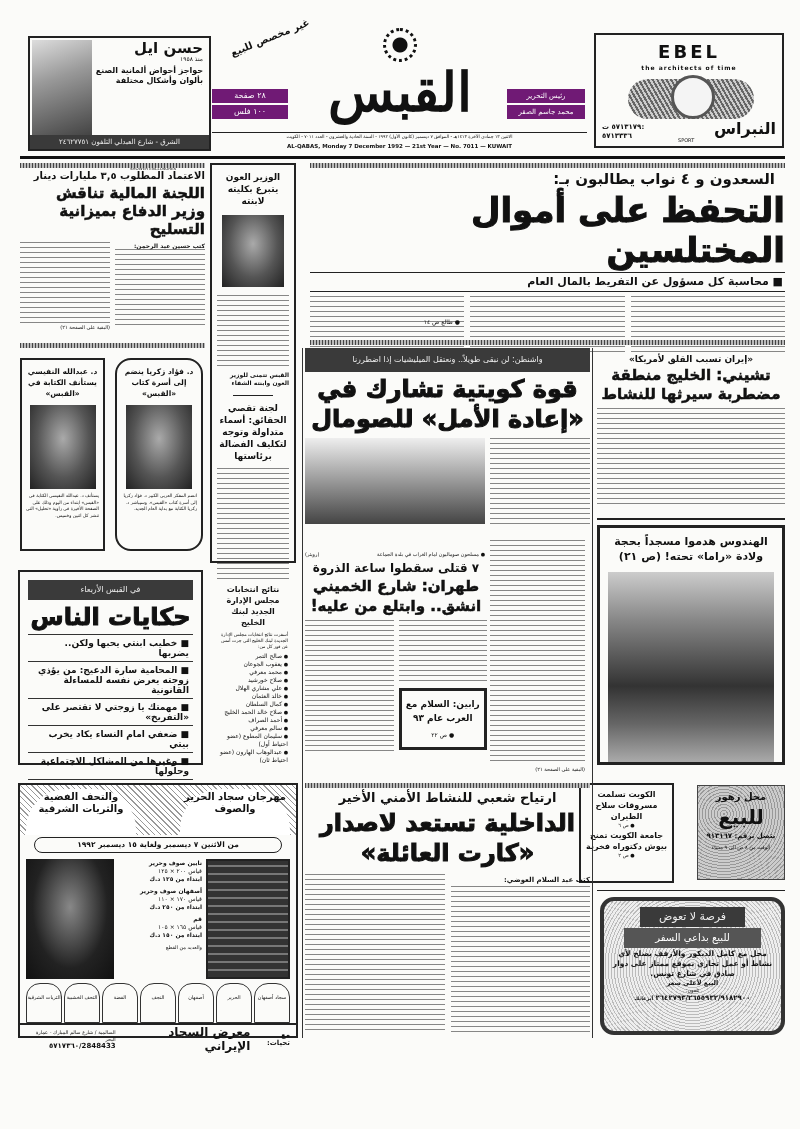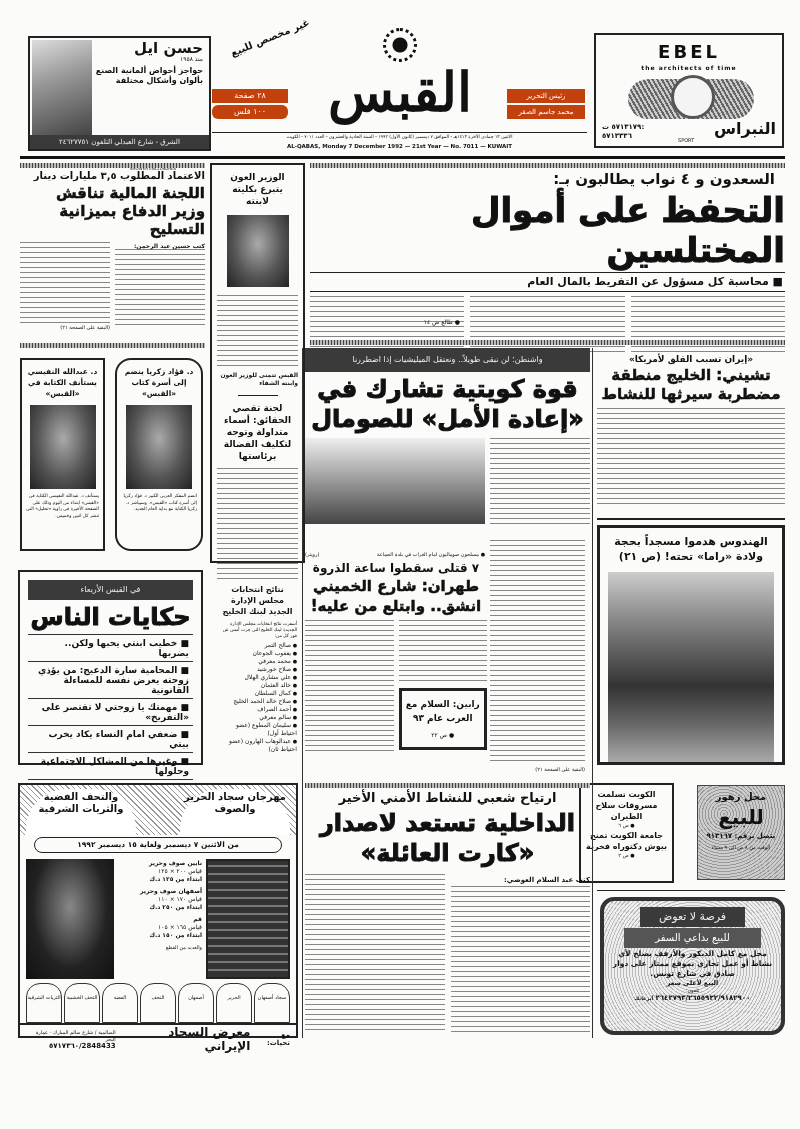--- a/index.html
+++ b/index.html
@@ -4,21 +4,21 @@
 <style>
   * { box-sizing: border-box; margin: 0; padding: 0; }
   html, body { width: 800px; height: 1129px; background: #fbfbf9; overflow: hidden; }
   body { font-family: "DejaVu Sans", sans-serif; color: #111; position: relative; }
   .abs { position: absolute; }
   .rtl { direction: rtl; text-align: right; }
   .center { text-align: center; }
   .box { border: 2px solid #222; }
   .hatch { background: repeating-linear-gradient(90deg, #444 0 1px, #bbb 1px 3px); }
   .darkbar { background: #3a3a3a; color: #eee; }
-  .gray { background: #c2410c; color: #fff; }
+  .gray { background: #701a75; color: #fff; }
   .photo { background: radial-gradient(ellipse at 50% 40%, #aaa 0%, #555 55%, #222 100%); }
   .photo-light { background: linear-gradient(160deg, #ddd 0%, #999 40%, #444 100%); }
   .lines { background: repeating-linear-gradient(180deg, #555 0 1px, transparent 1px 5px); opacity: .7; }
   .h-xl { font-weight: bold; font-size: 30px; line-height: 34px; }
   .h-l { font-weight: bold; font-size: 20px; line-height: 24px; }
   .h-m { font-weight: bold; font-size: 14px; line-height: 17px; }
   .h-s { font-weight: bold; font-size: 11px; line-height: 13px; }
   .h-xs { font-weight: bold; font-size: 8px; line-height: 10px; }
   .rule { background: #111; height: 3px; }
   .rule-thin { background: #222; height: 1px; }
@@ -40,21 +40,21 @@
     <div class="h-xs">بألوان وأشكال مختلفة</div>
   </div>
   <div class="abs" style="left:95px;top:128px;font-size:4px;top:126px;top:128px;left:100px;top:129px;top:128px;top:128px;top:128px;">SHOWER ENCLOSURES</div>
   <div class="abs darkbar rtl center" style="left:0;bottom:0;width:100%;height:14px;font-size:7px;line-height:14px;">الشرق - شارع العبدلي التلفون ٢٤٦٢٧٧٥١</div>
 </div>
 
 <div class="abs rtl" style="left:228px;top:32px;font-size:10px;font-weight:bold;transform:rotate(-22deg);">غير مخصص للبيع</div>
 
 <div class="abs" style="left:212px;top:89px;width:76px;height:30px;">
   <div class="gray center rtl" style="height:14px;font-size:8px;line-height:14px;margin-bottom:2px;">٢٨ صفحة</div>
-  <div class="gray center rtl" style="height:14px;font-size:8px;line-height:14px;border-radius:6px;">١٠٠ فلس</div>
+  <div class="gray center rtl" style="height:14px;font-size:8px;line-height:14px;">١٠٠ فلس</div>
 </div>
 
 <div class="abs center" style="left:300px;top:28px;width:200px;height:105px;">
   <div style="width:34px;height:34px;margin:0 auto;border-radius:50%;border:3px dotted #111;background:radial-gradient(circle,#111 0 7px,transparent 8px);"></div>
   <div class="serif" style="font-size:54px;font-weight:bold;line-height:60px;letter-spacing:-2px;">القبس</div>
 </div>
 
 <div class="abs" style="left:507px;top:89px;width:78px;height:30px;">
   <div class="gray center rtl" style="height:14px;font-size:7px;line-height:14px;margin-bottom:2px;">رئيس التحرير</div>
   <div class="gray center rtl" style="height:14px;font-size:7px;line-height:14px;">محمد جاسم الصقر</div>
@@ -89,21 +89,21 @@
   <div class="rule-thin"></div>
   <div style="display:flex;gap:6px;margin-top:4px;height:58px;">
     <div class="lines" style="flex:1;"></div>
     <div class="lines" style="flex:1;"></div>
     <div class="lines" style="flex:1;"></div>
   </div>
   <div class="rtl" style="position:absolute;left:0;top:155px;width:150px;font-size:6px;">● طالع ص ١٤</div>
   <div class="hatch" style="position:absolute;left:0;bottom:0;width:100%;height:5px;"></div>
 </div>
 
-<div class="abs box" style="left:210px;top:163px;width:95px;height:400px;">
+<div class="abs box" style="left:210px;top:163px;width:86px;height:400px;">
   <div class="rtl center h-xs" style="padding:6px 10px;font-size:9px;line-height:12px;">الوزير العون يتبرع بكليته لابنته</div>
   <div class="photo" style="width:62px;height:72px;margin:2px auto;"></div>
   <div class="lines" style="margin:8px 5px 0;height:72px;"></div>
   <div class="rtl" style="font-size:6px;line-height:8px;padding:4px 5px;font-weight:bold;">القبس تتمنى للوزير العون وابنته الشفاء</div>
   <div class="rule-thin" style="width:40px;margin:4px auto;"></div>
   <div class="rtl center h-xs" style="padding:2px 6px;font-size:9px;line-height:12px;">لجنة تقصي الحقائق: أسماء متداولة وتوجه لتكليف الفضالة برئاستها</div>
   <div class="lines" style="margin:4px 5px 0;height:112px;"></div>
   <div class="rtl center h-xs" style="padding:4px 6px;font-size:8px;line-height:11px;">نتائج انتخابات مجلس الإدارة الجديد لبنك الخليج</div>
   <div class="rtl" style="font-size:4.5px;line-height:6px;padding:0 6px;">أسفرت نتائج انتخابات مجلس الإدارة الجديدة لبنك الخليج التي جرت أمس عن فوز كل من:</div>
   <ul class="rtl bullets" style="padding:2px 6px;">

